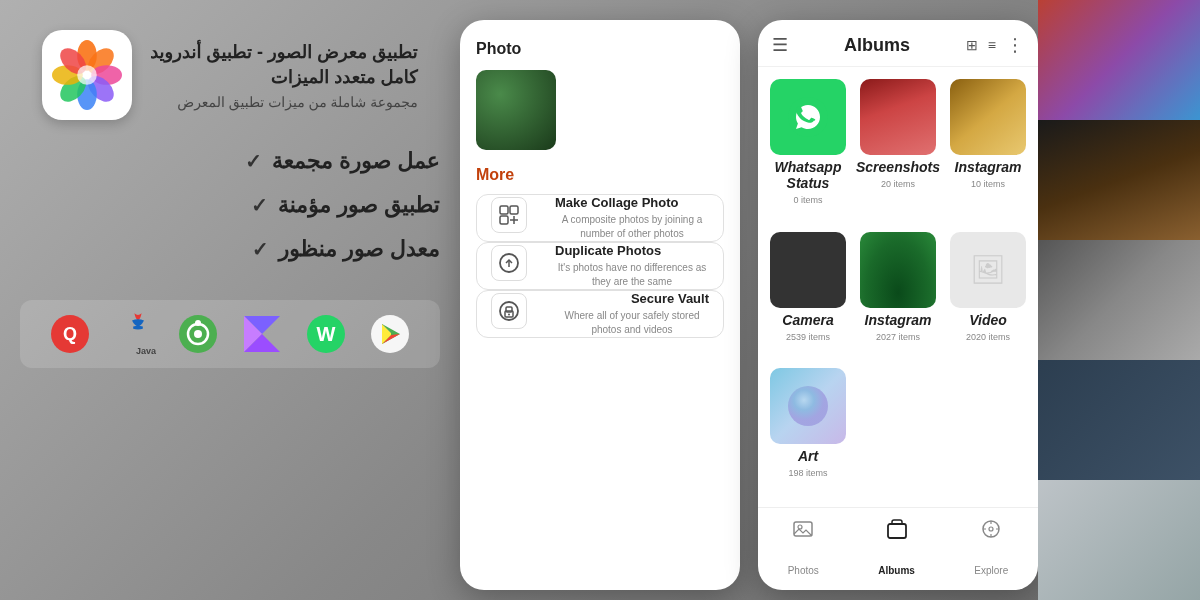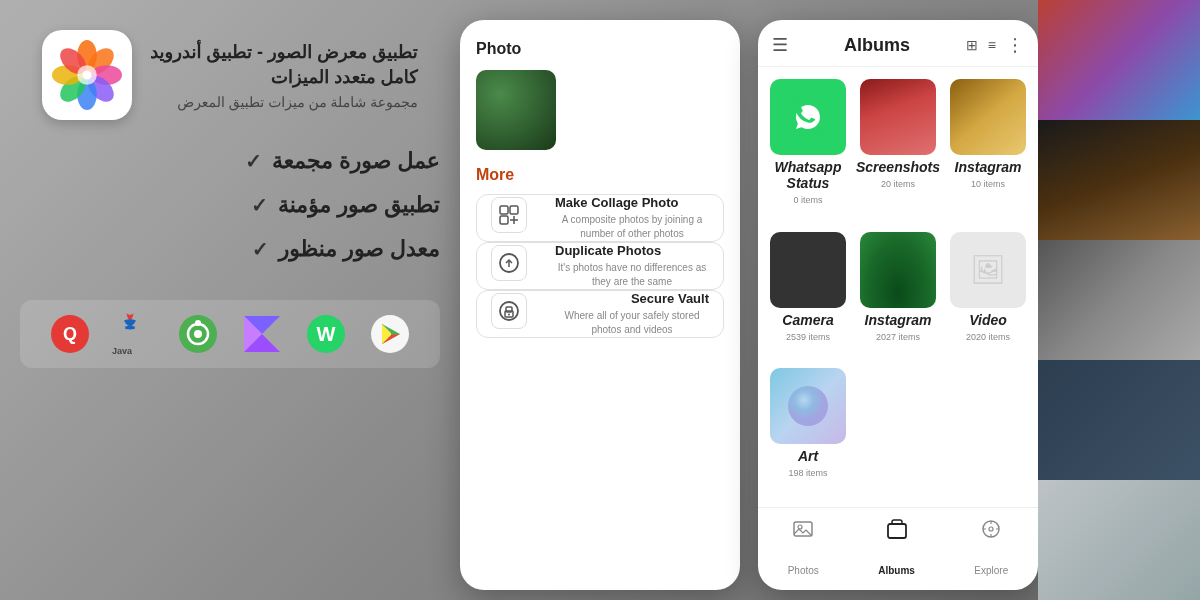--- a/index.html
+++ b/index.html
@@ -428,21 +428,21 @@
 
   <div class="tech-icons">
 
     <div class="tech-icon">
       <svg width="40" height="40" viewBox="0 0 40 40">
         <circle cx="20" cy="20" r="19" fill="#e53935"></circle>
         <text x="20" y="26" text-anchor="middle" fill="white" font-size="18" font-weight="bold">Q</text>
       </svg>
     </div>
 
-    <div class="tech-icon" style="display:flex;flex-direction:column;align-items:flex-start;gap:16px;">
+    <div class="tech-icon" style="display:flex;flex-direction:column;align-items:flex-end;gap:16px;">
       <svg width="36" height="30" viewBox="0 0 36 30">
         <path d="M12 2 Q18 8 24 2 Q22 12 18 14 Q14 12 12 2Z" fill="#e53935"></path>
         <path d="M8 14 Q18 10 28 14 Q24 22 18 24 Q12 22 8 14Z" fill="#1565c0"></path>
         <path d="M10 24 Q18 22 26 24 L26 28 Q18 30 10 28Z" fill="#1565c0"></path>
       </svg>
       <span style="font-size:9px;color:#444;font-weight:bold;">Java</span>
     </div>
 
     <div class="tech-icon">
       <svg width="40" height="40" viewBox="0 0 40 40">

